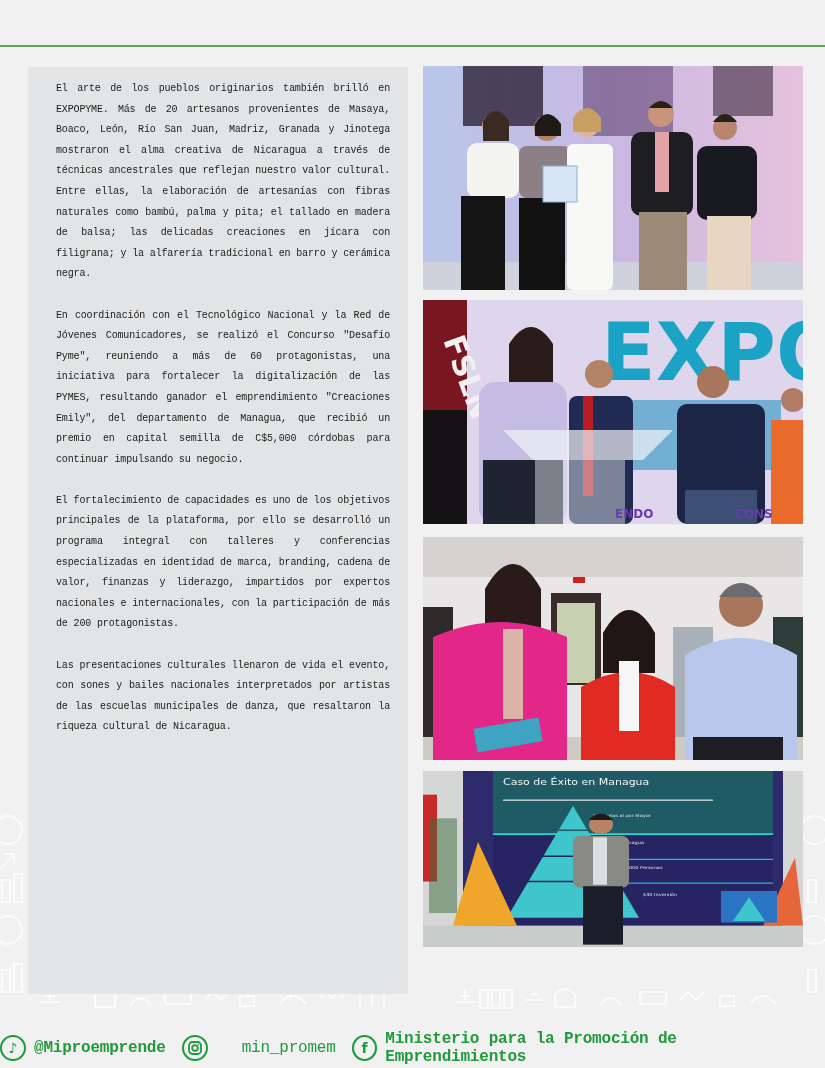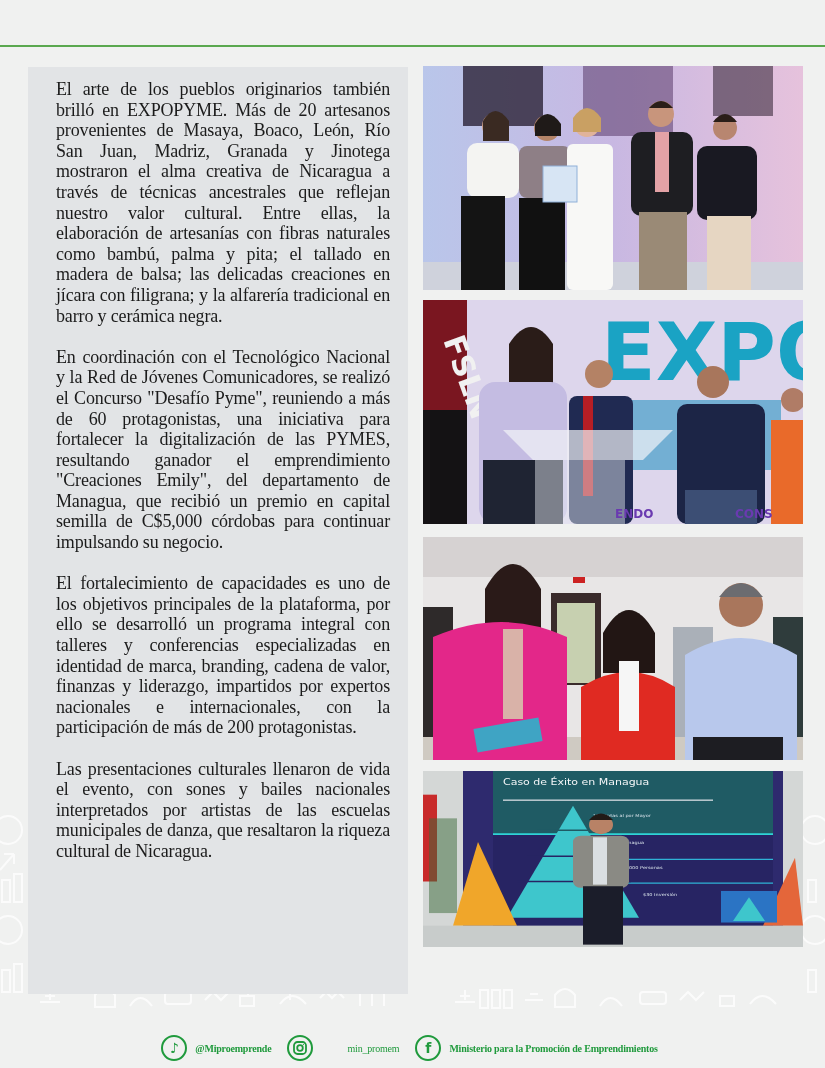--- a/index.html
+++ b/index.html
@@ -19,22 +19,22 @@
       pointer-events: none;
     }
     .deco-band svg { width: 100%; height: 100%; }
 
     .text-panel {
       position: absolute; left: 28px; top: 67px; width: 380px; height: 927px;
       background: #e2e4e6;
       padding: 12px 18px 0 28px;
     }
     .text-panel p {
-      font-family: Liberation Serif, serif;
-      font-size: 18px;
+      font-family: Liberation Mono, monospace;
+      font-size: 10px;
       line-height: 20.6px;
       color: #1b1b1b;
       text-align: justify;
       margin-bottom: 20.6px;
       letter-spacing: -0.15px;
     }
 
     .photo {
       position: absolute; left: 423px; width: 380px; overflow: hidden;
     }
@@ -51,22 +51,22 @@
     .social {
       display: flex; align-items: center; gap: 8px; margin-right: 6px;
     }
     .social-icon {
       width: 26px; height: 26px; border: 2px solid #1f9a3c; border-radius: 50%;
       display: flex; align-items: center; justify-content: center;
       color: #1f9a3c; font-weight: bold; font-size: 14px;
       font-family: "DejaVu Sans", sans-serif;
     }
     .social-label {
-      color: #1f9a3c; font-weight: bold; font-size: 10px;
-      font-family: Liberation Serif, serif;
+      color: #1f9a3c; font-weight: bold; font-size: 16px;
+      font-family: Liberation Mono, monospace;
       letter-spacing: -0.2px;
     }
     .social-label.light { font-weight: normal; padding-left: 26px; }
   </style>
 </head>
 <body>
 
 <div class="page">
 
   <div class="top-rule"></div>

